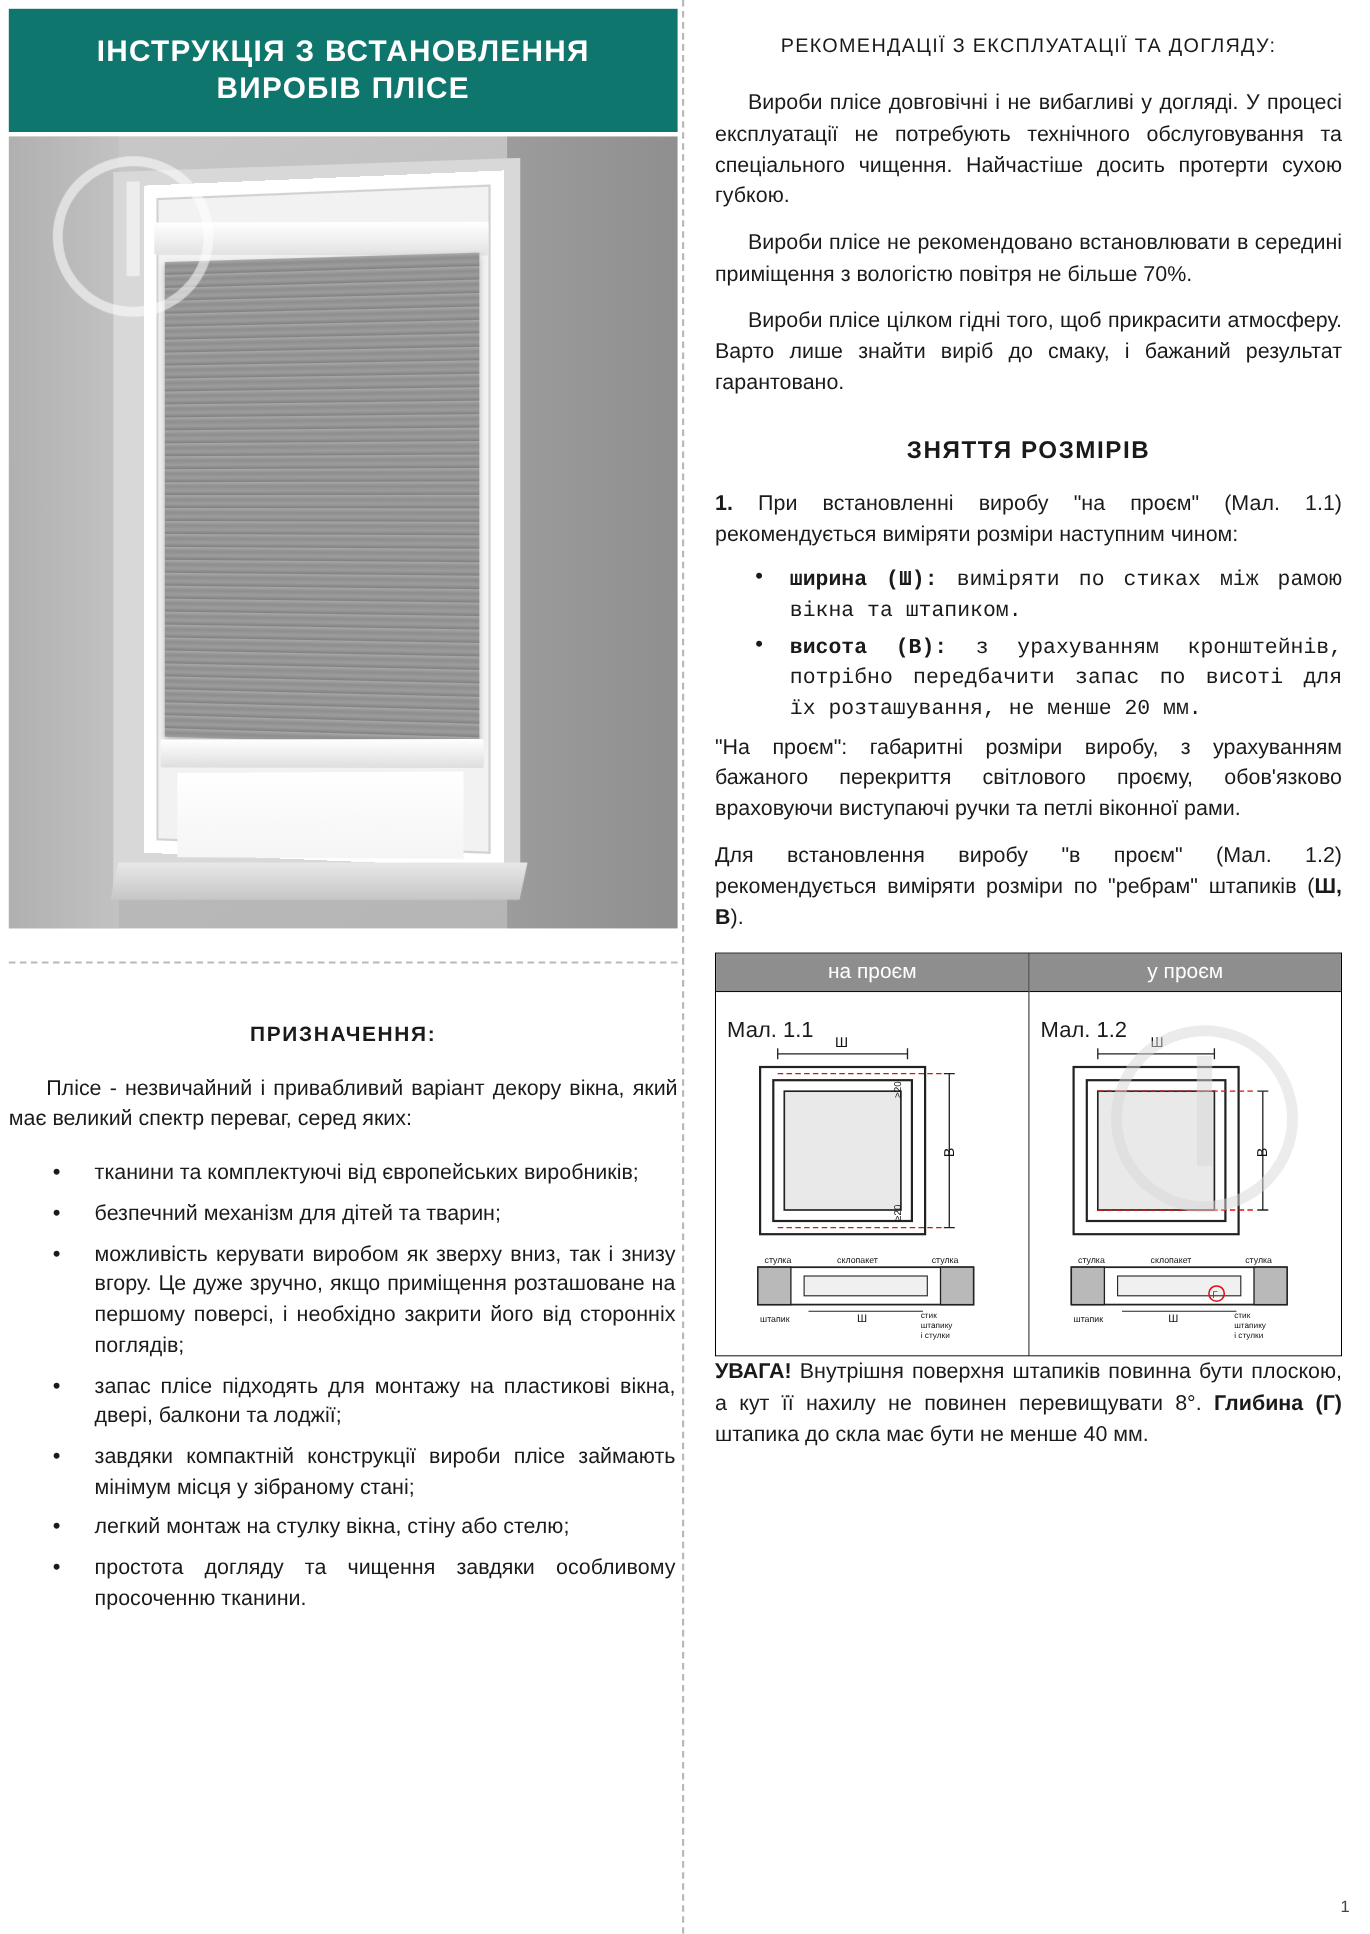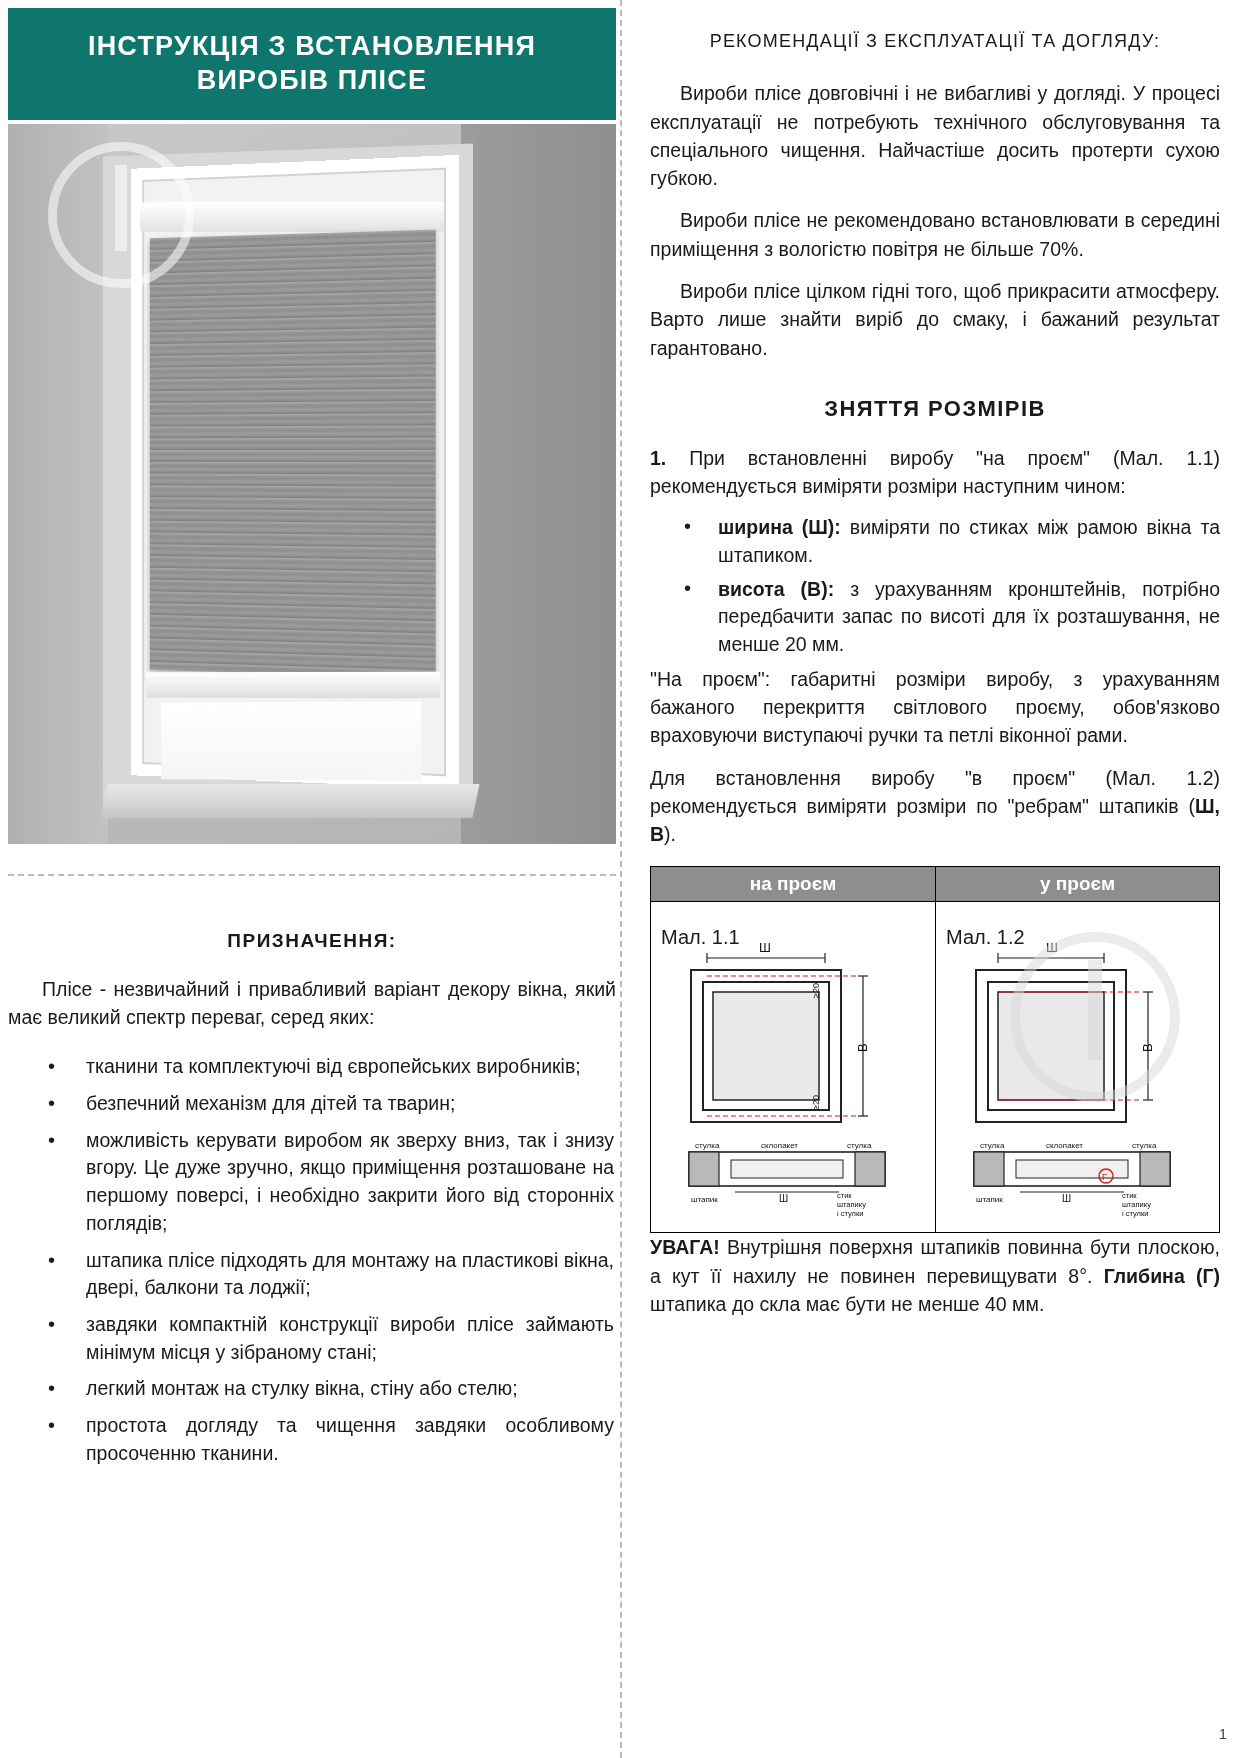--- a/index.html
+++ b/index.html
@@ -231,20 +231,21 @@
     font-weight: bold;
     text-align: center;
     text-transform: uppercase;
     letter-spacing: 1.4px;
     margin: 34px 0 22px 0;
   }
   ul.sub-bullets {
     margin: 6px 0 6px 0;
     padding: 0;
     list-style: none;
+    font-family: Liberation Mono, monospace;
   }
   ul.sub-bullets li {
     font-size: 19.5px;
     line-height: 1.42;
     text-align: justify;
     position: relative;
     padding-left: 68px;
     margin-bottom: 6px;
   }
   ul.sub-bullets li::before {
@@ -267,21 +268,21 @@
     width: 50%;
     box-sizing: border-box;
     position: relative;
   }
   .fig-cell + .fig-cell { border-left: 1px solid #000; }
   .fig-head {
     background: #8e8e8e;
     color: #fff;
     text-align: center;
     font-size: 19px;
-    font-weight: bold;
+    font-weight: normal;
     padding: 6px 0;
     border-bottom: 1px solid #000;
   }
   .fig-body {
     height: 330px;
     position: relative;
     background: #fff;
   }
   .fig-label {
     position: absolute;
@@ -368,21 +369,21 @@
 
     <div class="h-divider"></div>
 
     <div class="left-content">
       <div class="section-heading">ПРИЗНАЧЕННЯ:</div>
       <p class="intro">Пліcе - незвичайний і привабливий варіант декору вікна, який має великий спектр переваг, серед яких:</p>
       <ul class="bullets">
         <li>тканини та комплектуючі від європейських виробників;</li>
         <li>безпечний механізм для дітей та тварин;</li>
         <li>можливість керувати виробом як зверху вниз, так і знизу вгору. Це дуже зручно, якщо приміщення розташоване на першому поверсі, і необхідно закрити його від сторонніх поглядів;</li>
-        <li>штапика пліcе підходять для монтажу на пластикові вікна, двері, балкони та лоджії;</li>
+        <li>запас пліcе підходять для монтажу на пластикові вікна, двері, балкони та лоджії;</li>
         <li>завдяки компактній конструкції вироби пліcе займають мінімум місця у зібраному стані;</li>
         <li>легкий монтаж на стулку вікна, стіну або стелю;</li>
         <li>простота догляду та чищення завдяки особливому просоченню тканини.</li>
       </ul>
     </div>
   </div>
 
   <div class="v-divider"></div>
 
   <div class="right-col">

